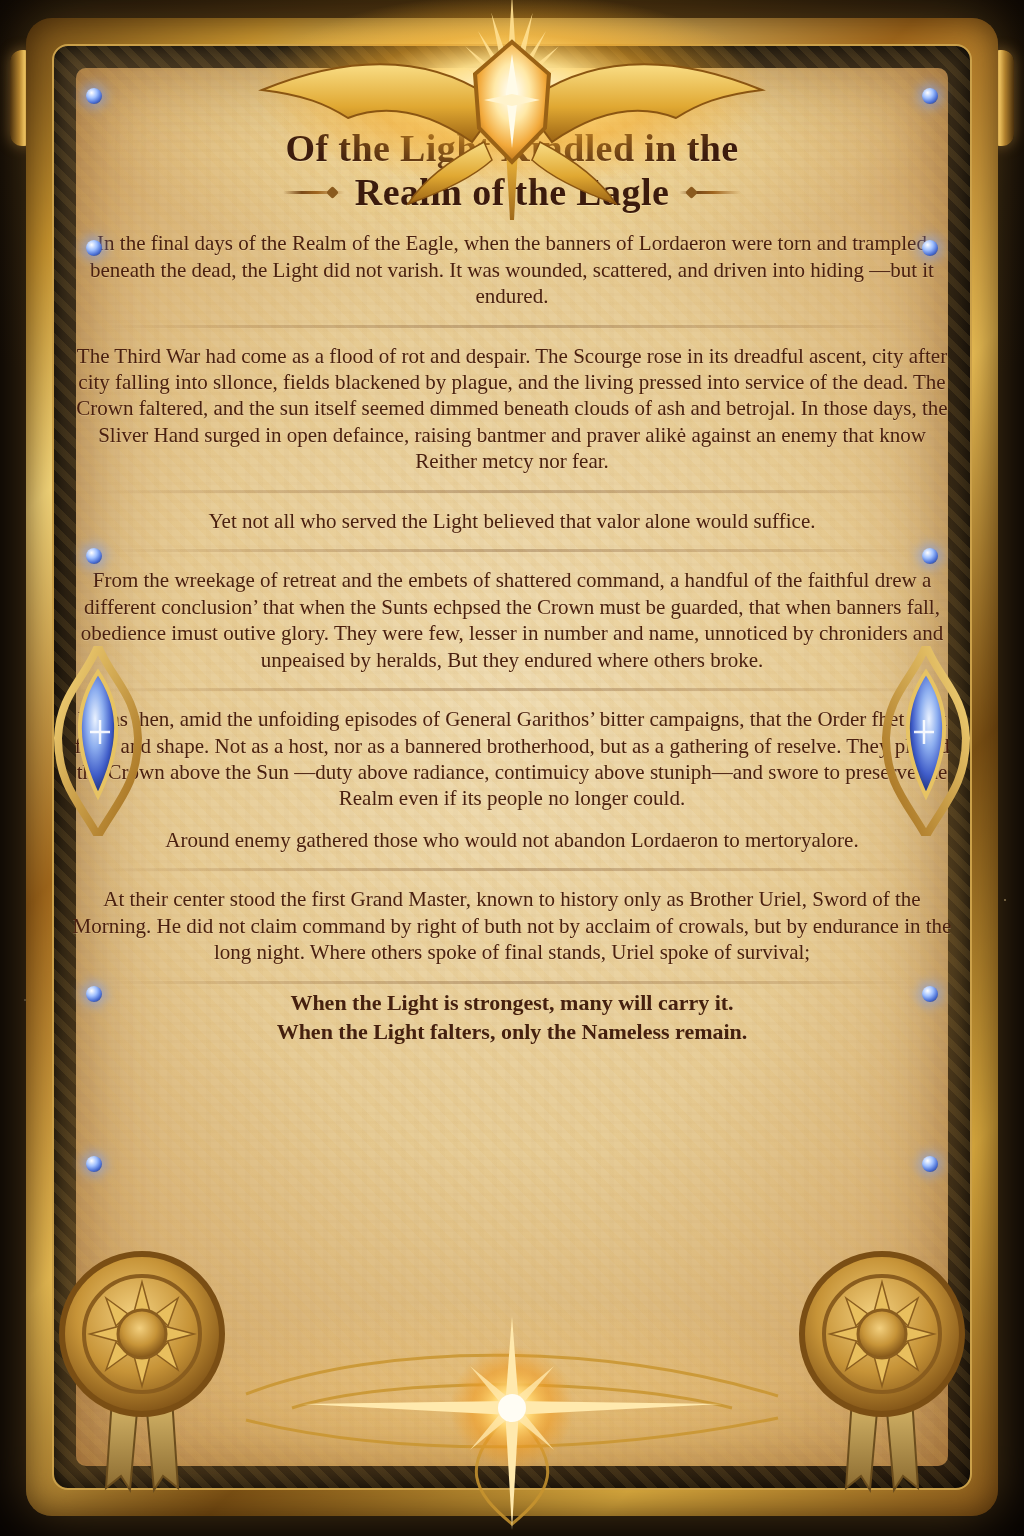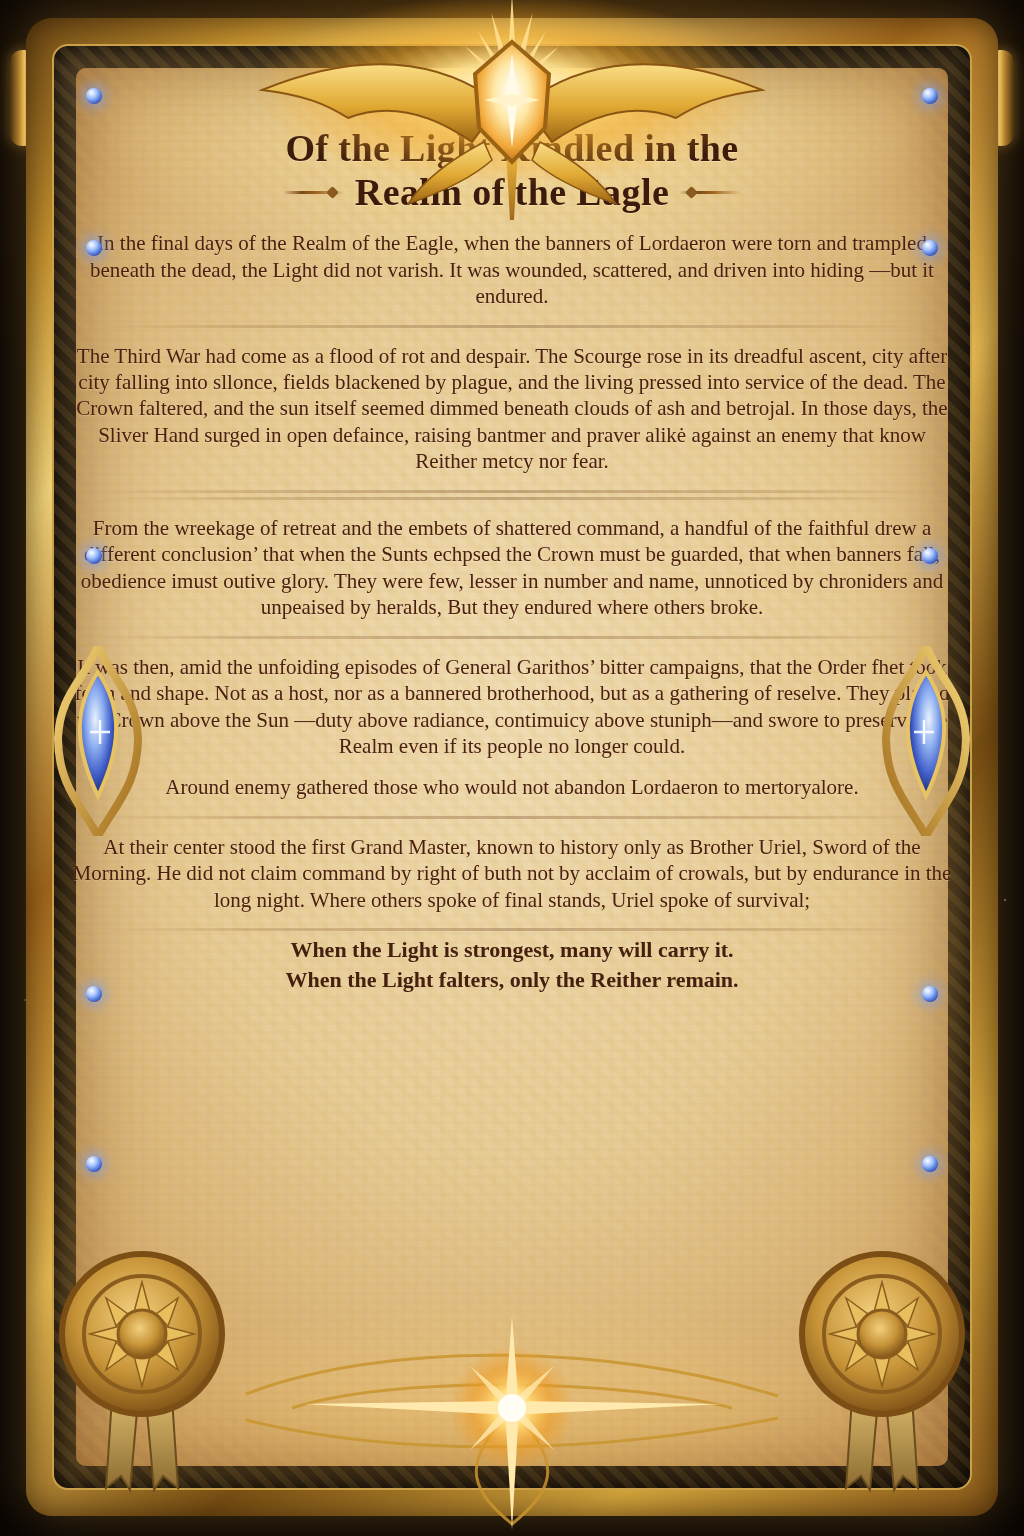--- a/index.html
+++ b/index.html
@@ -84,32 +84,33 @@
         <span class="flourish left"></span>
         <span>Realm of the Eagle</span>
         <span class="flourish right"></span>
       </div>
     </div>
 
     <p>In the final days of the Realm of the Eagle, when the banners of Lordaeron were torn and trampled beneath the dead, the Light did not varish. It was wounded, scattered, and driven into hiding —but it endured.</p>
     <div class="crease"></div>
     <p>The Third War had come as a flood of rot and despair. The Scourge rose in its dreadful ascent, city after city falling into sllonce, fields blackened by plague, and the living pressed into service of the dead. The Crown faltered, and the sun itself seemed dimmed beneath clouds of ash and betrojal. In those days, the Sliver Hand surged in open defaince, raising bantmer and praver alikė against an enemy that know Reither metcy nor fear.</p>
     <div class="crease"></div>
+    <p>Yet not all who served the Light believed that valor alone would suffice.</p>
     <div class="crease"></div>
     <p>From the wreekage of retreat and the embets of shattered command, a handful of the faithful drew a different conclusion’ that when the Sunts echpsed the Crown must be guarded, that when banners fall, obedience imust outive glory. They were few, lesser in number and name, unnoticed by chroniders and unpeaised by heralds, But they endured where others broke.</p>
     <div class="crease"></div>
     <p>It was then, amid the unfoiding episodes of General Garithos’ bitter campaigns, that the Order fhet took form and shape. Not as a host, nor as a bannered brotherhood, but as a gathering of reselve. They placed the Crown above the Sun —duty above radiance, contimuicy above stuniph—and swore to preserve the Realm even if its people no longer could.</p>
     <p>Around enemy gathered those who would not abandon Lordaeron to mertoryalore.</p>
     <div class="crease"></div>
     <p>At their center stood the first Grand Master, known to history only as Brother Uriel, Sword of the Morning. He did not claim command by right of buth not by acclaim of crowals, but by endurance in the long night. Where others spoke of final stands, Uriel spoke of survival;</p>
     <div class="crease"></div>
 
     <div class="closing">
       <div>When the Light is strongest, many will carry it.</div>
-      <div>When the Light falters, only the Reither remain.</div>
+      <div>When the Light falters, only the Nameless remain.</div>
     </div>
   </div>
 
   <svg class="ornament" style="left:232px;top:-8px;width:560px;height:232px;" viewBox="0 0 560 232">
     <defs>
       <radialGradient id="glow" cx="50%" cy="50%" r="50%">
         <stop offset="0%" stop-color="#fffbe8" stop-opacity="1"></stop>
         <stop offset="30%" stop-color="#ffe08a" stop-opacity=".95"></stop>
         <stop offset="58%" stop-color="#f5aa28" stop-opacity=".55"></stop>
         <stop offset="100%" stop-color="#f5aa28" stop-opacity="0"></stop>

